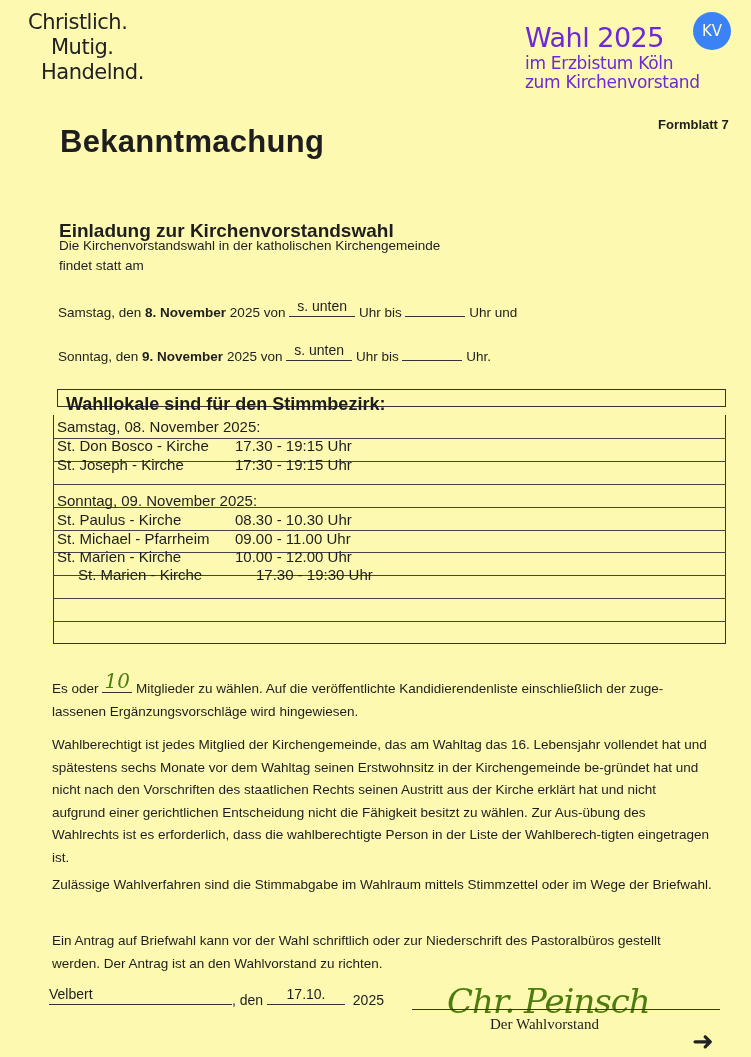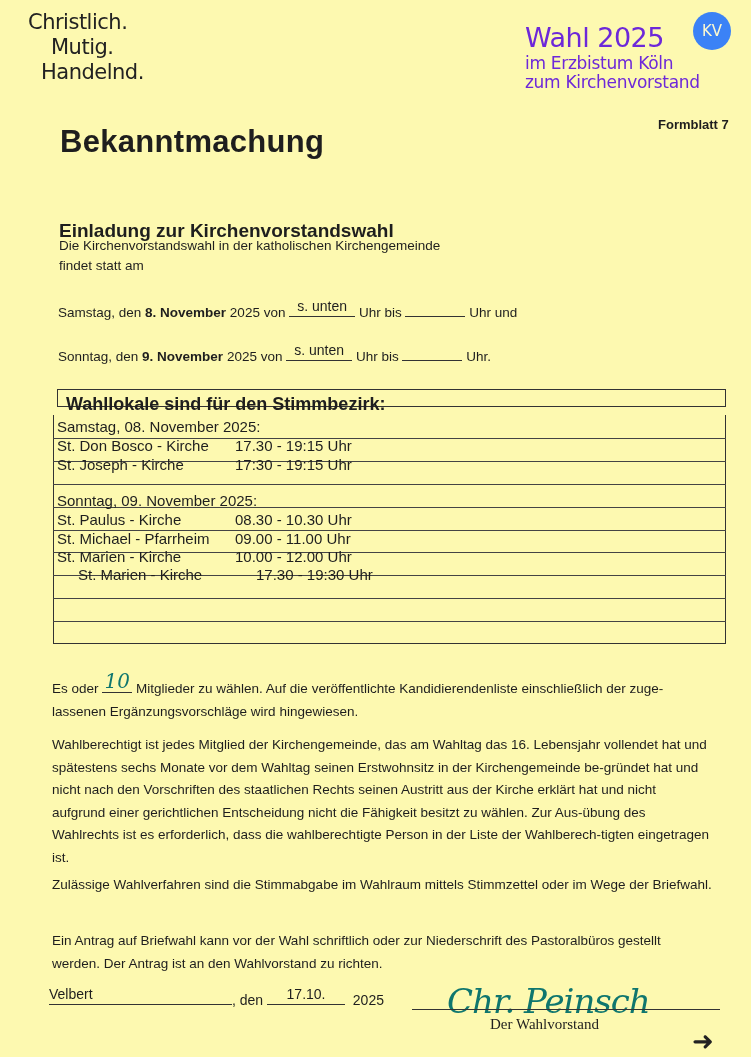--- a/index.html
+++ b/index.html
@@ -25,21 +25,21 @@
   .dateline { left:58px; font-size:13.5px; white-space:nowrap; }
   .blank { display:inline-block; border-bottom:1px solid #333; text-align:center; vertical-align:baseline; position:relative; }
   .blank .fill { position:absolute; left:0; right:0; bottom:2px; text-align:center; font-size:14px; }
   .lok-head { position:absolute; left:57px; top:389px; width:669px; height:18px; border:1.5px solid #333; box-sizing:border-box; font-size:18px; font-weight:bold; padding:4px 0 0 8px; }
   .lok-box { position:absolute; left:53px; top:415px; width:673px; height:229px; border:1px solid #333; border-top:none; box-sizing:border-box; }
   .hline { position:absolute; left:53px; width:673px; height:0; border-top:1px solid #444; }
   .lrow { position:absolute; left:57px; font-size:15px; white-space:nowrap; line-height:18px; }
   .lrow .place { display:inline-block; width:178px; }
   .lrow.date { text-decoration:none; }
   .body { left:52px; width:660px; font-size:13.5px; line-height:22.5px; }
-  .hand { font-family:"DejaVu Serif", serif; font-style:italic; color:#0f766e; }
+  .hand { font-family:"DejaVu Serif", serif; font-style:italic; color:#4d7c0f; }
   .arrow { left:692px; top:1026px; font-size:26px; color:#222; }
 </style>
 </head>
 <body>
 
 <div class="abs slogan">
   <div>Christlich.</div>
   <div class="l2">Mutig.</div>
   <div class="l3">Handelnd.</div>
 </div>

